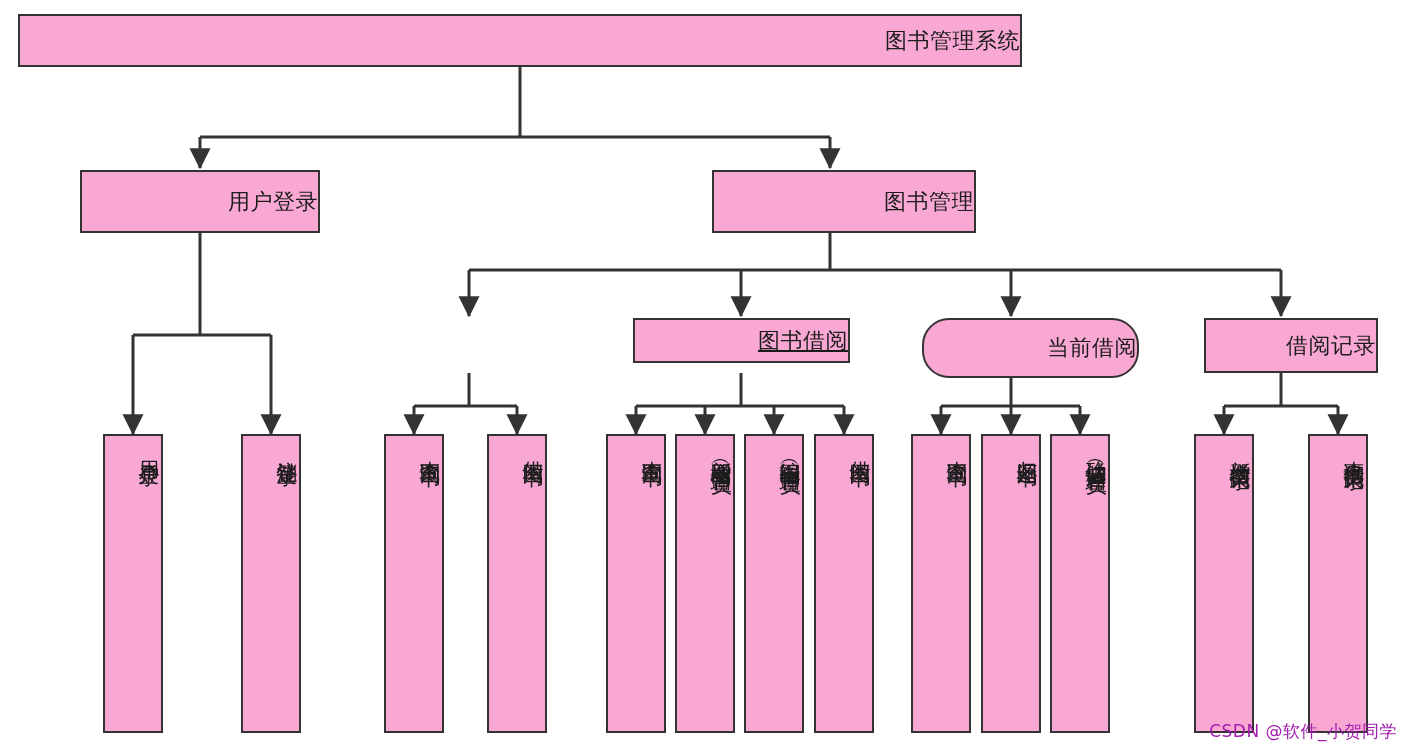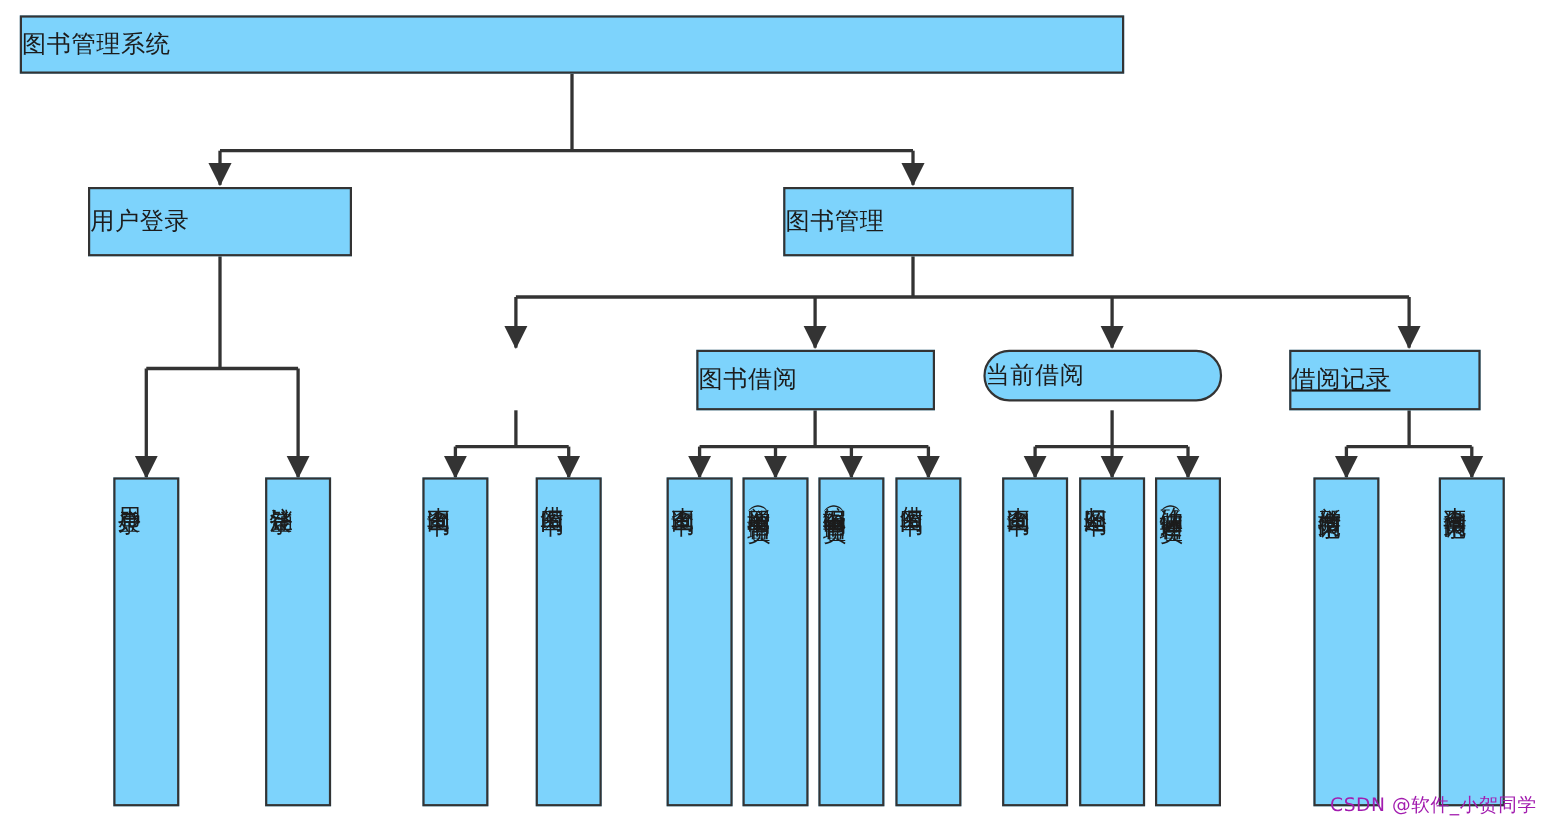--- a/index.html
+++ b/index.html
@@ -23,25 +23,25 @@
     position: absolute;
     left: 0;
     top: 0;
     width: 1405px;
     height: 747px;
     pointer-events: none;
   }
   .node {
     position: absolute;
     box-sizing: border-box;
-    background: #7dd3fc;
+    background: #f9a8d4;
     border: 2.5px solid #333333;
     display: flex;
     align-items: center;
-    justify-content: flex-start;
+    justify-content: flex-end;
     text-align: center;
   }
   .node-label {
     display: block;
     font-size: 22px;
     line-height: 1.15;
     color: #1c1c1c;
     letter-spacing: 0.5px;
     white-space: nowrap;
   }
@@ -131,29 +131,29 @@
 
   <div class="node" style="left:80px; top:170px; width:240px; height:63px;">
     <span class="node-label">用户登录</span>
   </div>
 
   <div class="node" style="left:712px; top:170px; width:264px; height:63px;">
     <span class="node-label">图书管理</span>
   </div>
 
 
-  <div class="node" style="left:633px; top:318px; width:217px; height:55px;">
+  <div class="node" style="left:633px; top:318px; width:217px; height:45px;text-decoration:underline;">
     <span class="node-label">图书借阅</span>
   </div>
 
-  <div class="node" style="left:894px; top:318px; width:217px; height:47px;border-radius:27px;">
+  <div class="node" style="left:922px; top:318px; width:217px; height:60px;border-radius:27px;">
     <span class="node-label">当前借阅</span>
   </div>
 
-  <div class="node" style="left:1172px; top:318px; width:174px; height:55px;text-decoration:underline;">
+  <div class="node" style="left:1204px; top:318px; width:174px; height:55px;">
     <span class="node-label">借阅记录</span>
   </div>
 
   <div class="node vertical" style="left:103px; top:434px; width:60px; height:299px;">
     <span class="node-label">用户登录</span>
   </div>
 
   <div class="node vertical" style="left:241px; top:434px; width:60px; height:299px;">
     <span class="node-label">注销登录</span>
   </div>

